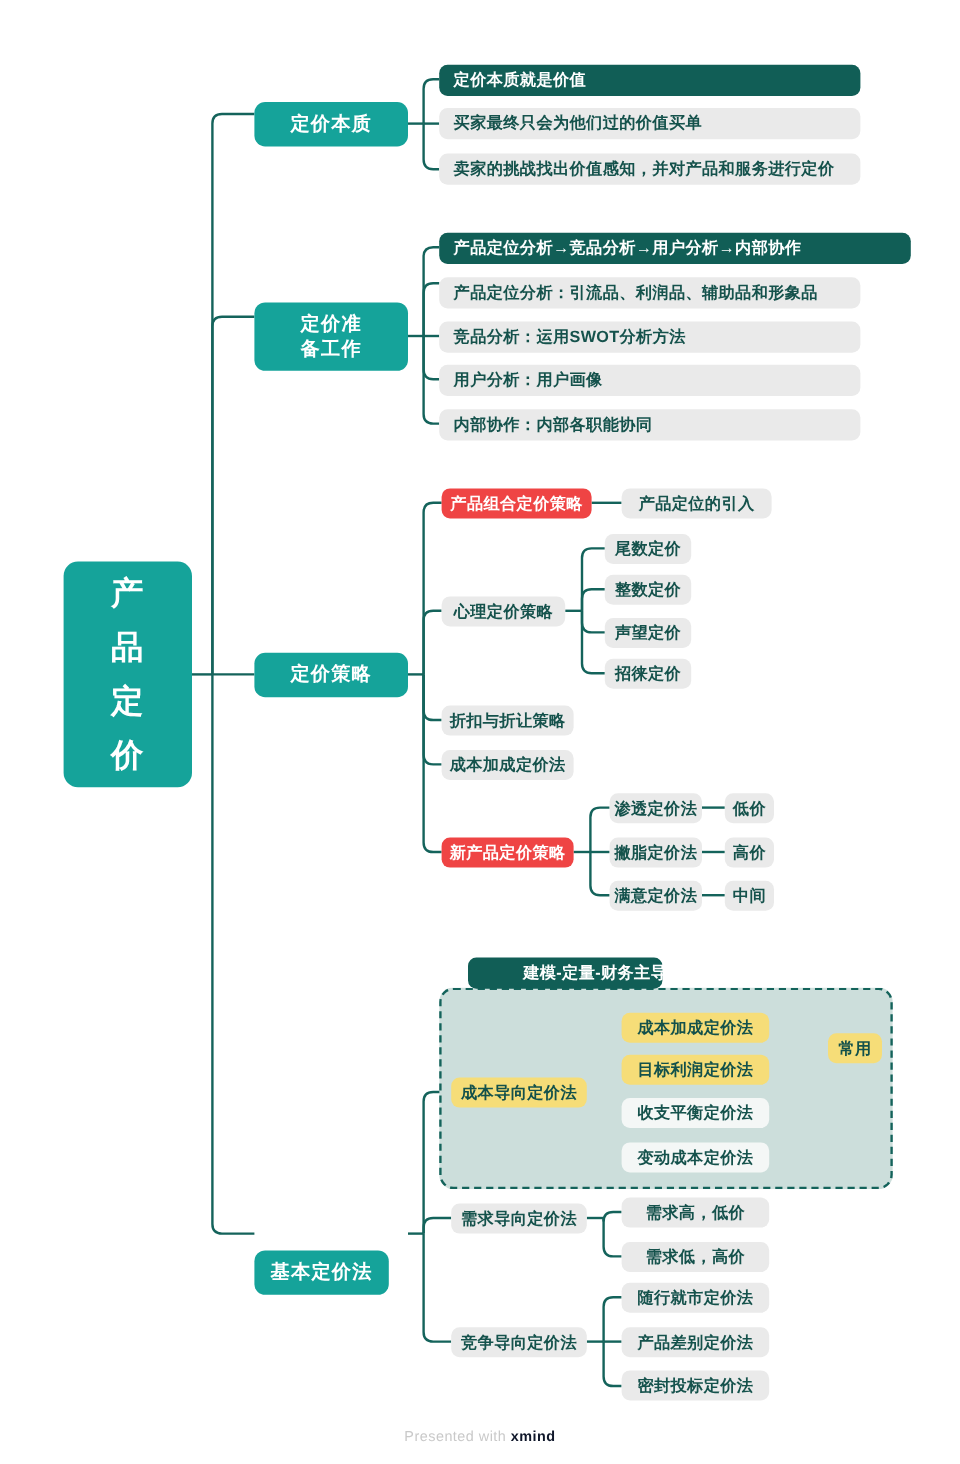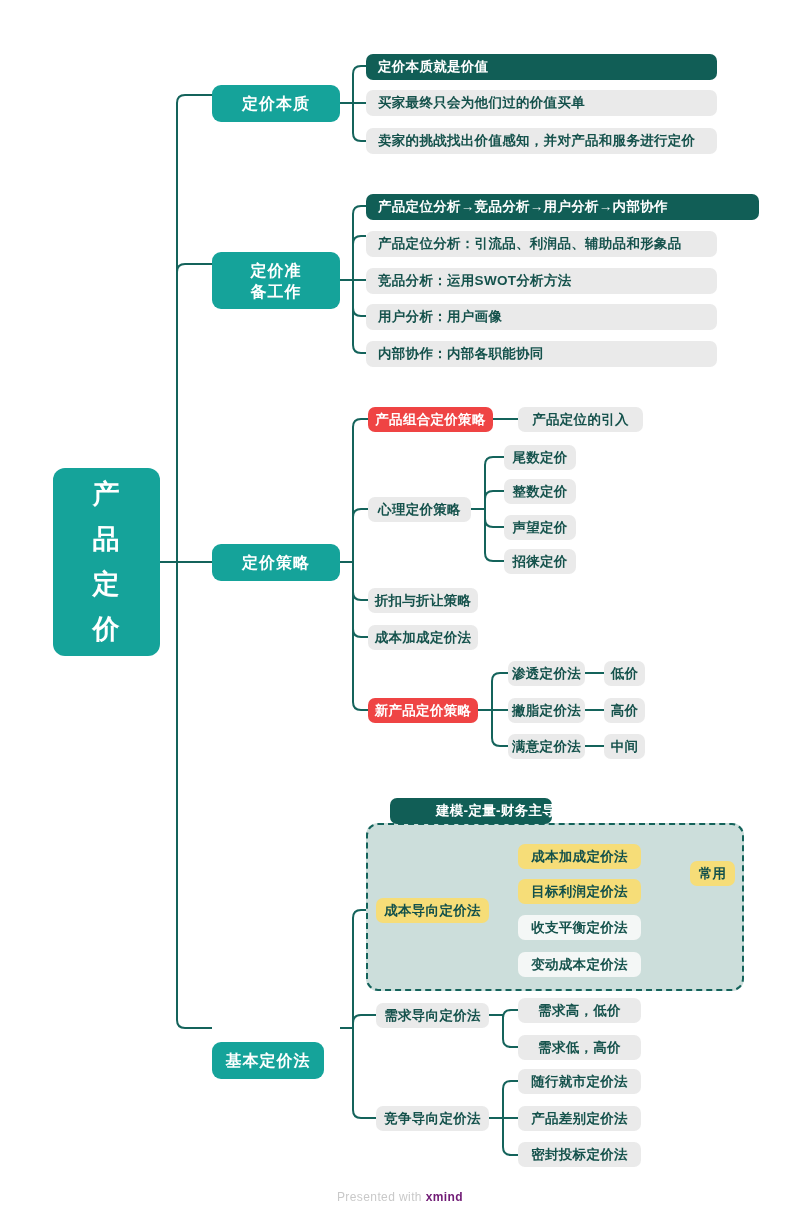--- a/index.html
+++ b/index.html
@@ -120,21 +120,21 @@
   }
   
   .footer{
     position:absolute;
     left:0;top:1190px;width:800px;
     text-align:center;
     font-size:12px;
     color:#c9c9c9;
     letter-spacing:.4px;
   }
-  .footer b{color:#701a75;font-weight:700;}
+  .footer b{color:#0f172a;font-weight:700;}
 </style>
 </head>
 <body>
 
 <div id="canvas">
 
   <svg class="wires" viewBox="0 0 800 1220" fill="none" stroke="#14635b" stroke-width="2">
 
     <path d="M160 562 H177"></path>
 

